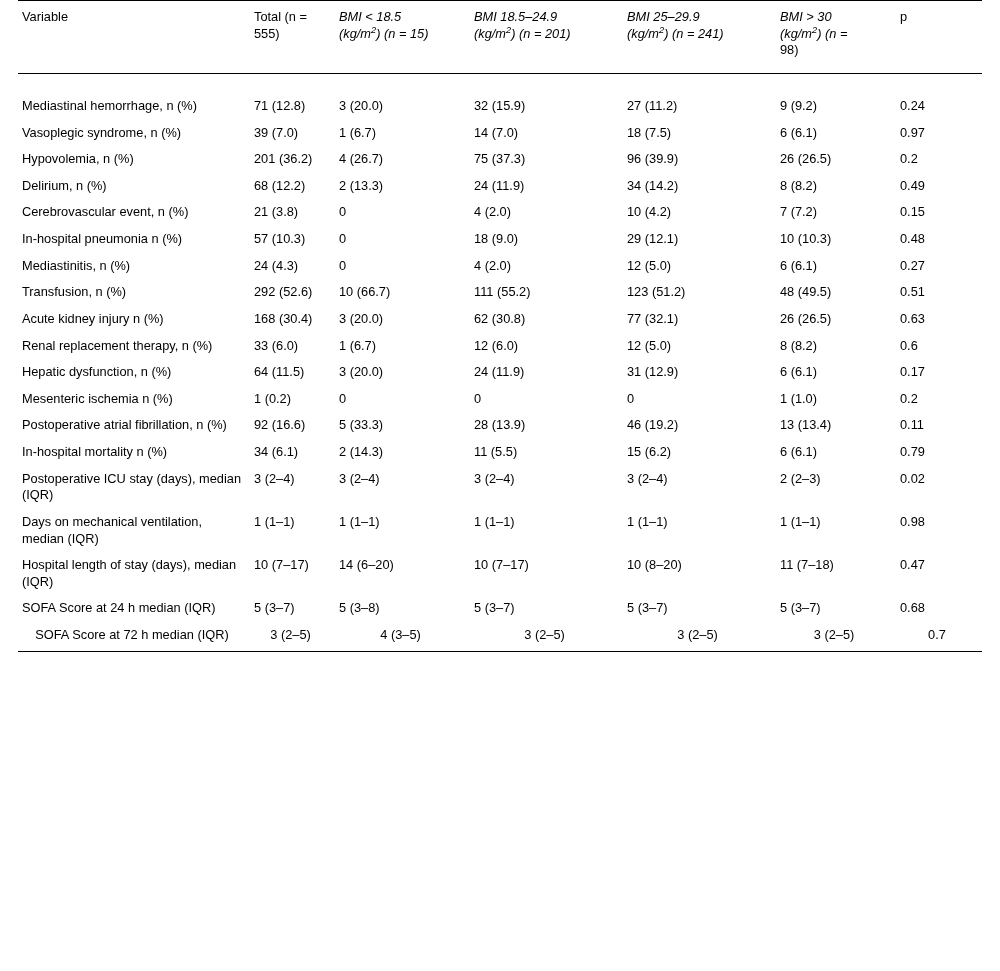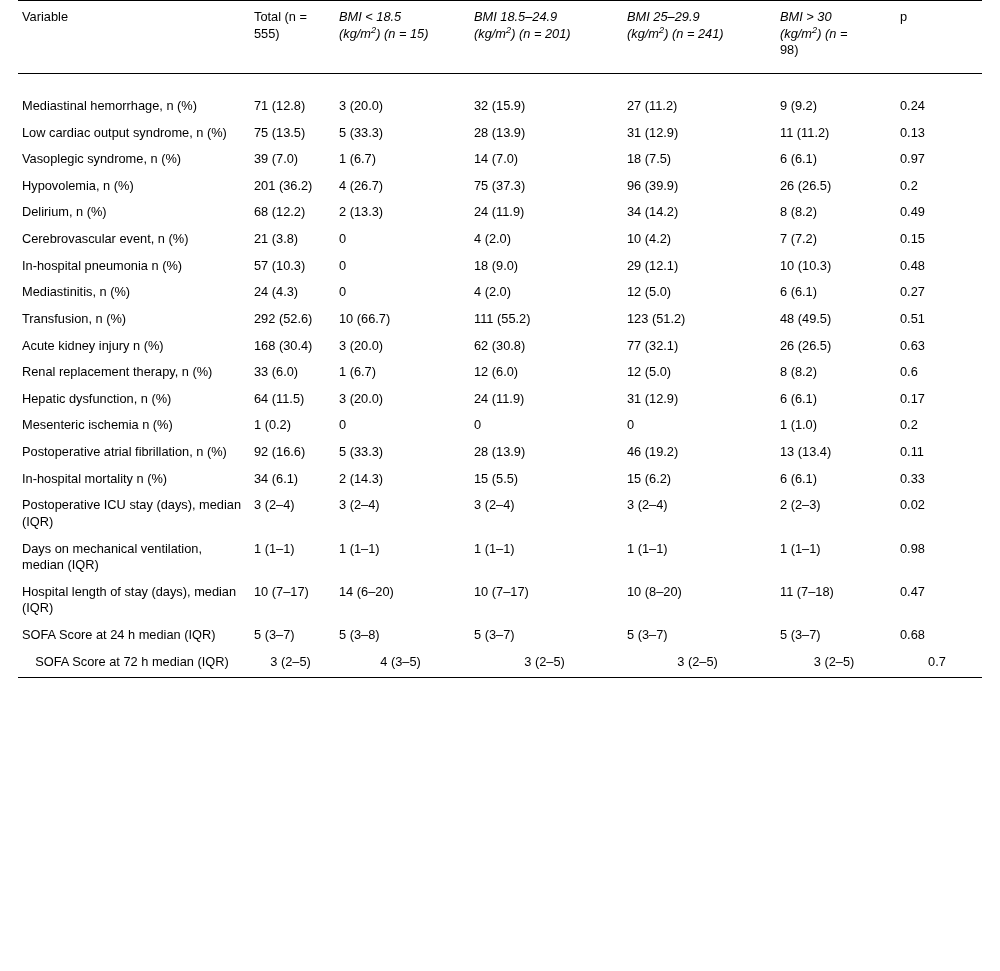--- a/index.html
+++ b/index.html
@@ -107,29 +107,20 @@
       <tr>
         <td>Mediastinal hemorrhage, n (%)</td>
         <td>71 (12.8)</td>
         <td>3 (20.0)</td>
         <td>32 (15.9)</td>
         <td>27 (11.2)</td>
         <td>9 (9.2)</td>
         <td>0.24</td>
       </tr>
       <tr>
-        <td>Low cardiac output syndrome, n (%)</td>
-        <td>75 (13.5)</td>
-        <td>5 (33.3)</td>
-        <td>28 (13.9)</td>
-        <td>31 (12.9)</td>
-        <td>11 (11.2)</td>
-        <td>0.13</td>
-      </tr>
-      <tr>
         <td>Vasoplegic syndrome, n (%)</td>
         <td>39 (7.0)</td>
         <td>1 (6.7)</td>
         <td>14 (7.0)</td>
         <td>18 (7.5)</td>
         <td>6 (6.1)</td>
         <td>0.97</td>
       </tr>
       <tr>
         <td>Hypovolemia, n (%)</td>
@@ -227,24 +218,24 @@
         <td>5 (33.3)</td>
         <td>28 (13.9)</td>
         <td>46 (19.2)</td>
         <td>13 (13.4)</td>
         <td>0.11</td>
       </tr>
       <tr>
         <td>In-hospital mortality n (%)</td>
         <td>34 (6.1)</td>
         <td>2 (14.3)</td>
-        <td>15 (5.5)</td>
+        <td>11 (5.5)</td>
         <td>15 (6.2)</td>
         <td>6 (6.1)</td>
-        <td>0.33</td>
+        <td>0.79</td>
       </tr>
       <tr>
         <td>Postoperative ICU stay (days), median (IQR)</td>
         <td>3 (2–4)</td>
         <td>3 (2–4)</td>
         <td>3 (2–4)</td>
         <td>3 (2–4)</td>
         <td>2 (2–3)</td>
         <td>0.02</td>
       </tr>

